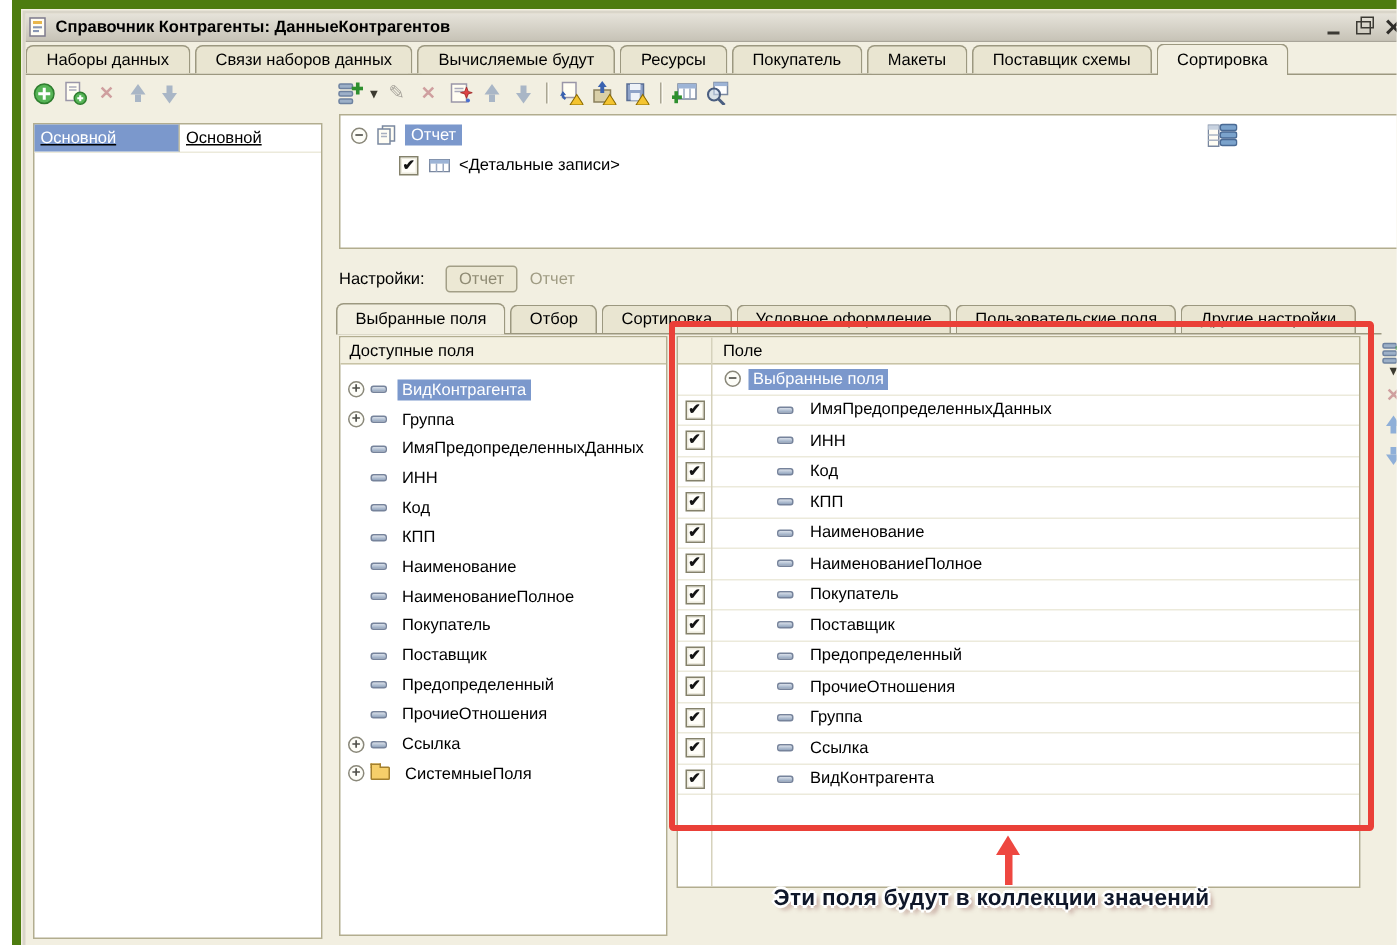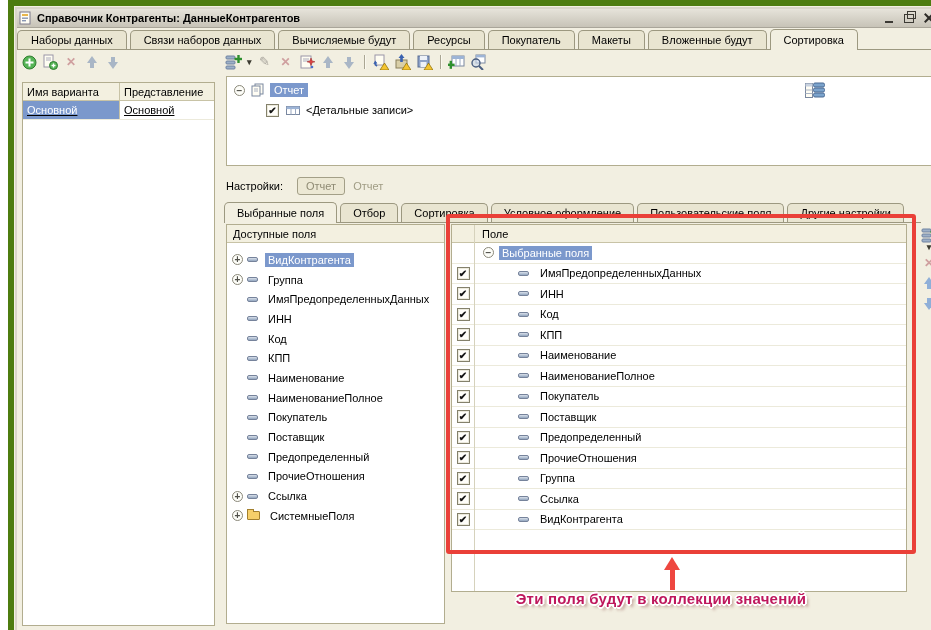--- a/index.html
+++ b/index.html
@@ -125,21 +125,21 @@
   .vtb .ddown{margin-top:-4px;}
 
   
   .redrect{position:absolute;left:432px;top:208px;width:470px;height:340px;
     border:4px solid #ea4038;border-radius:3px;box-sizing:border-box;z-index:10;pointer-events:none;}
   .ann-arrow{position:absolute;left:649px;top:551px;width:18px;z-index:11;}
   .ann-arrow .head{width:0;height:0;margin:0 auto;border-left:8px solid transparent;
     border-right:8px solid transparent;border-bottom:13px solid #ee4740;}
   .ann-arrow .stem{width:5px;height:20px;margin:0 auto;background:#ee4740;}
   .ann-text{position:absolute;left:437px;top:584px;width:420px;text-align:center;z-index:11;
-    font-size:15px;font-weight:bold;color:#be185d;letter-spacing:.2px;
+    font-size:15px;font-weight:bold;color:#0f172a;letter-spacing:.2px;
     text-shadow:-1px -1px 0 #fff,1px -1px 0 #fff,-1px 1px 0 #fff,1px 1px 0 #fff,
       -2px 0 0 #fff,2px 0 0 #fff,0 -2px 0 #fff,0 2px 0 #fff,3px 3px 3px rgba(130,60,60,.5);}
 </style>
 </head>
 <body>
 
 <div class="stage">
 
   <div class="titlebar">
     <span class="appicon">
@@ -164,21 +164,21 @@
     </span>
   </div>
 
   <div class="tabstrip maintabs">
     <span class="tab">Наборы данных</span>
     <span class="tab">Связи наборов данных</span>
     <span class="tab">Вычисляемые будут</span>
     <span class="tab">Ресурсы</span>
     <span class="tab">Покупатель</span>
     <span class="tab">Макеты</span>
-    <span class="tab">Вложенные будут</span>
+    <span class="tab">Поставщик схемы</span>
     <span class="tab active">Сортировка</span>
   </div>
 
   <div class="tbar lt-toolbar">
     <span class="tbtn">
       <svg width="15" height="15">
           <circle cx="7.5" cy="7.5" r="6.5" fill="#56b456" stroke="#2e7d2e"></circle>
           <rect x="6.5" y="3.5" width="2" height="8" fill="#fff"></rect>
           <rect x="3.5" y="6.5" width="8" height="2" fill="#fff"></rect>
         </svg>
@@ -196,24 +196,20 @@
     <span class="tbtn glyph dimx">✕</span>
     <span class="tbtn">
         <i class="arrow up dim"></i>
       </span>
     <span class="tbtn">
         <i class="arrow down dim"></i>
       </span>
   </div>
 
   <div class="vtable">
-    <div class="vhead">
-      <span class="vh c1">Имя варианта</span>
-      <span class="vh c2">Представление</span>
-    </div>
     <div class="vrow">
       <span class="vc c1 sel">Основной</span>
       <span class="vc c2">Основной</span>
     </div>
   </div>
 
   <div class="tbar rt-toolbar">
     <span class="tbtn">
       <svg width="17" height="16">
           <rect x="1" y="2" width="9" height="3" rx="1" fill="#9db0c8" stroke="#6e82a0"></rect>

